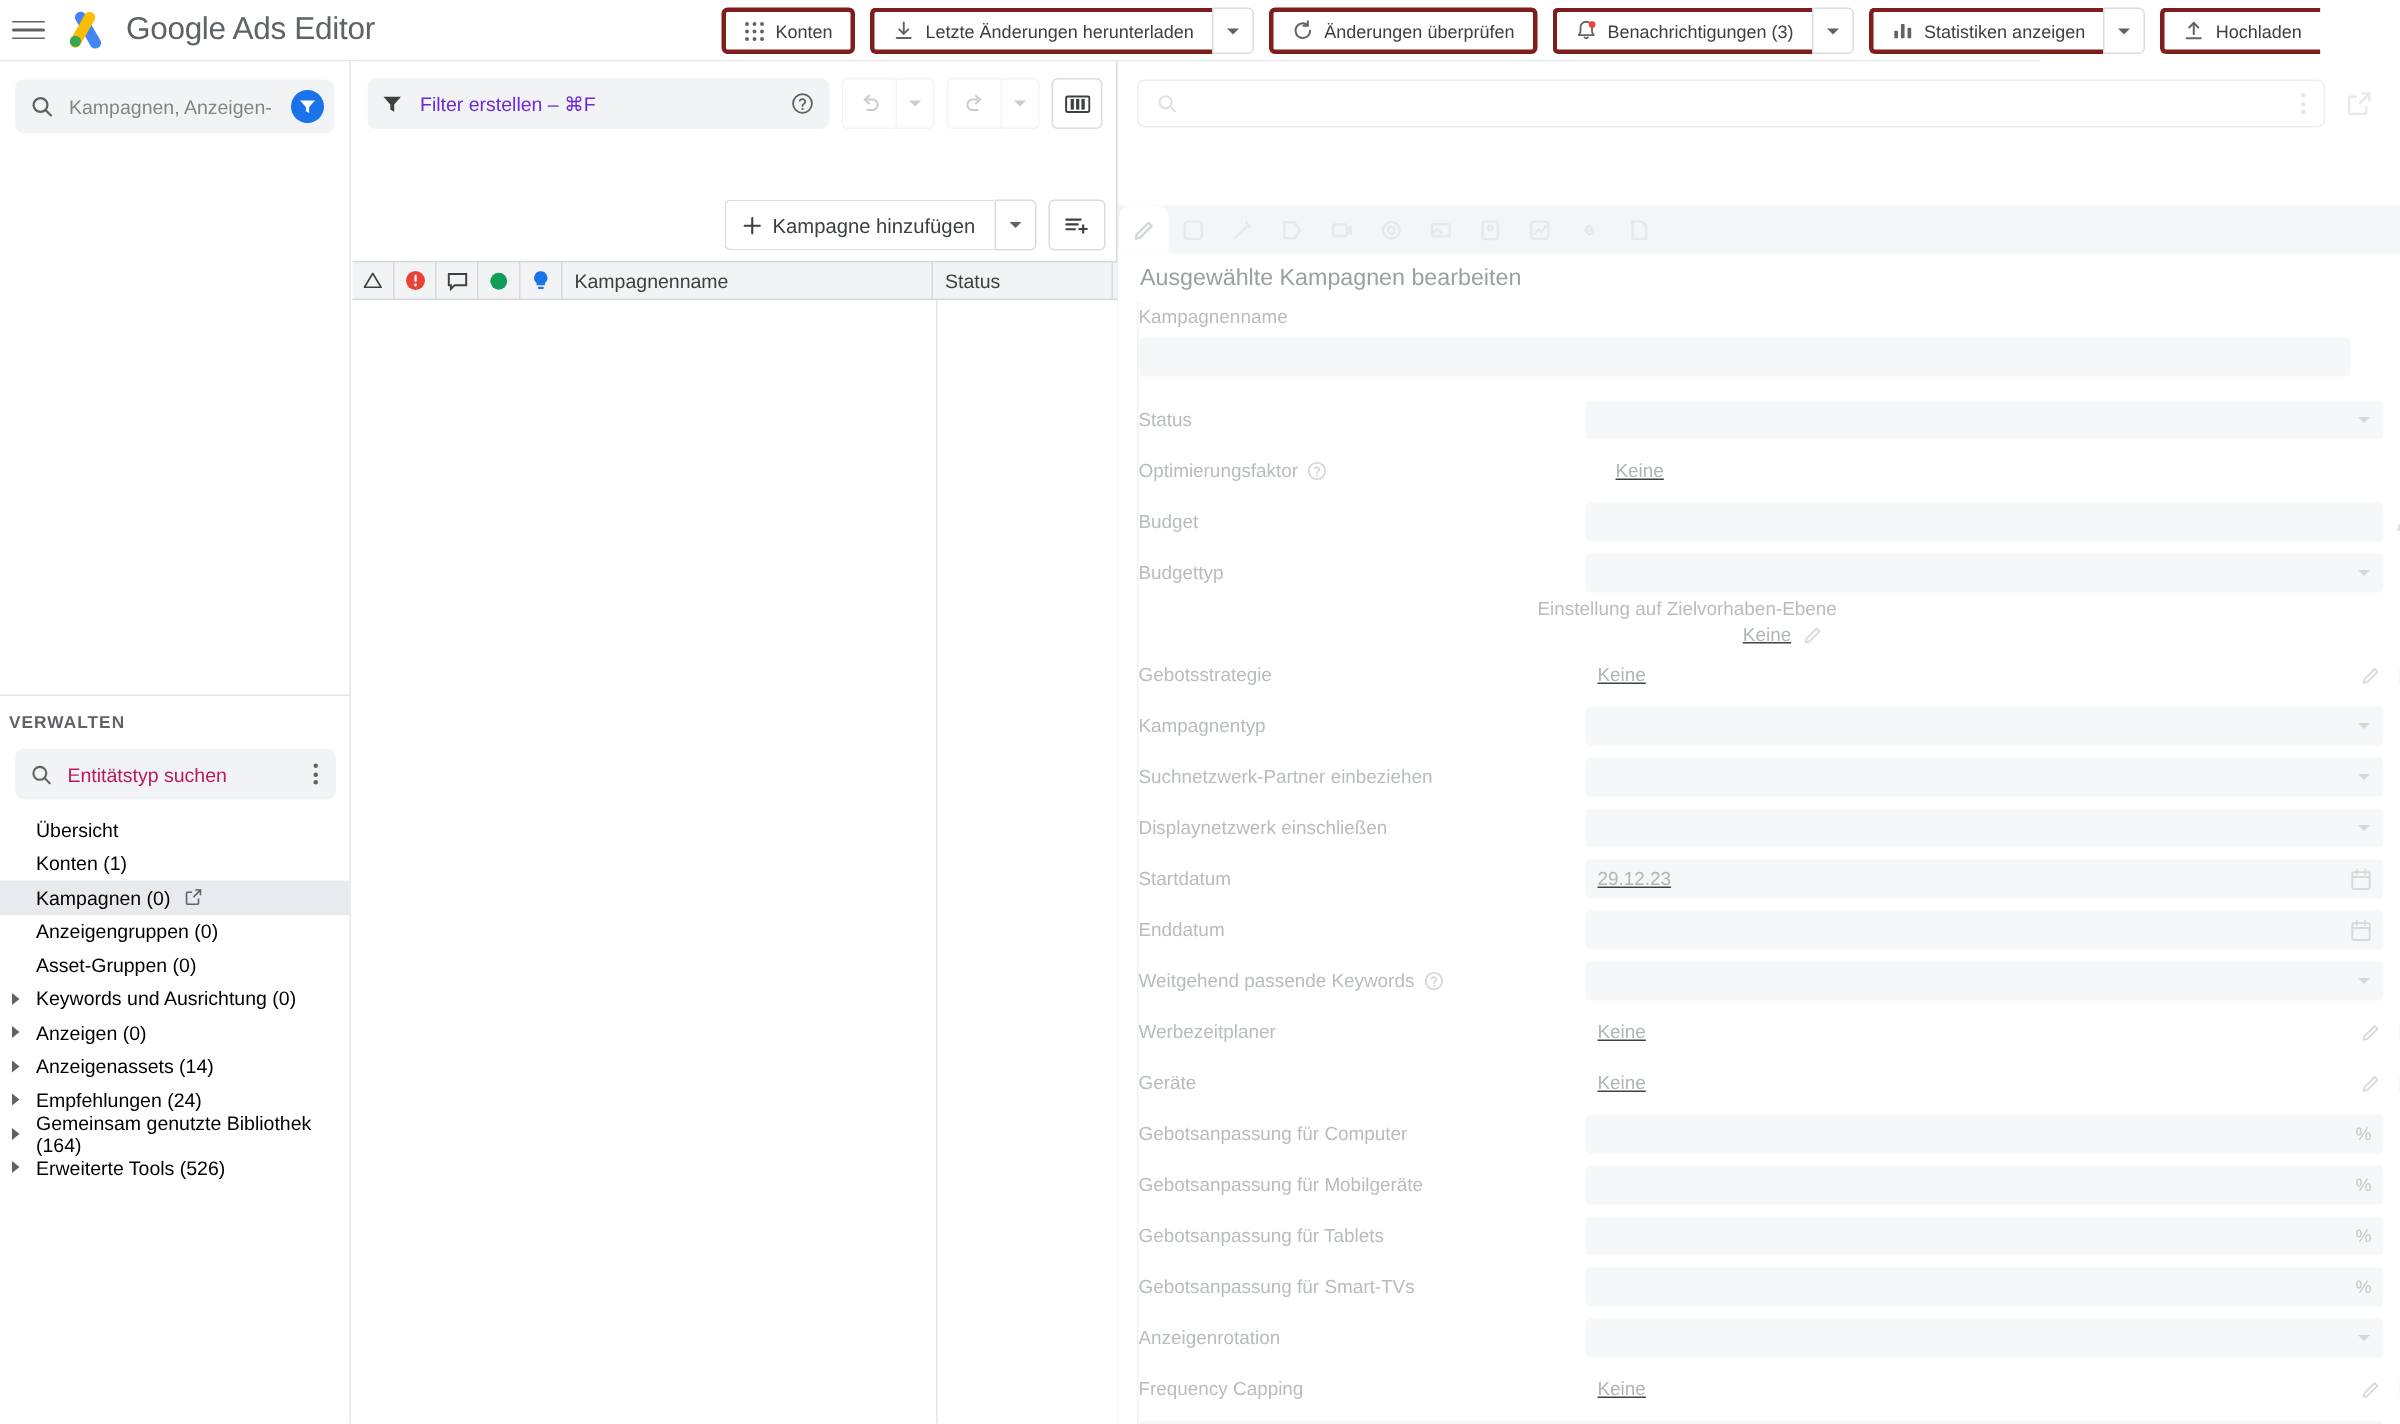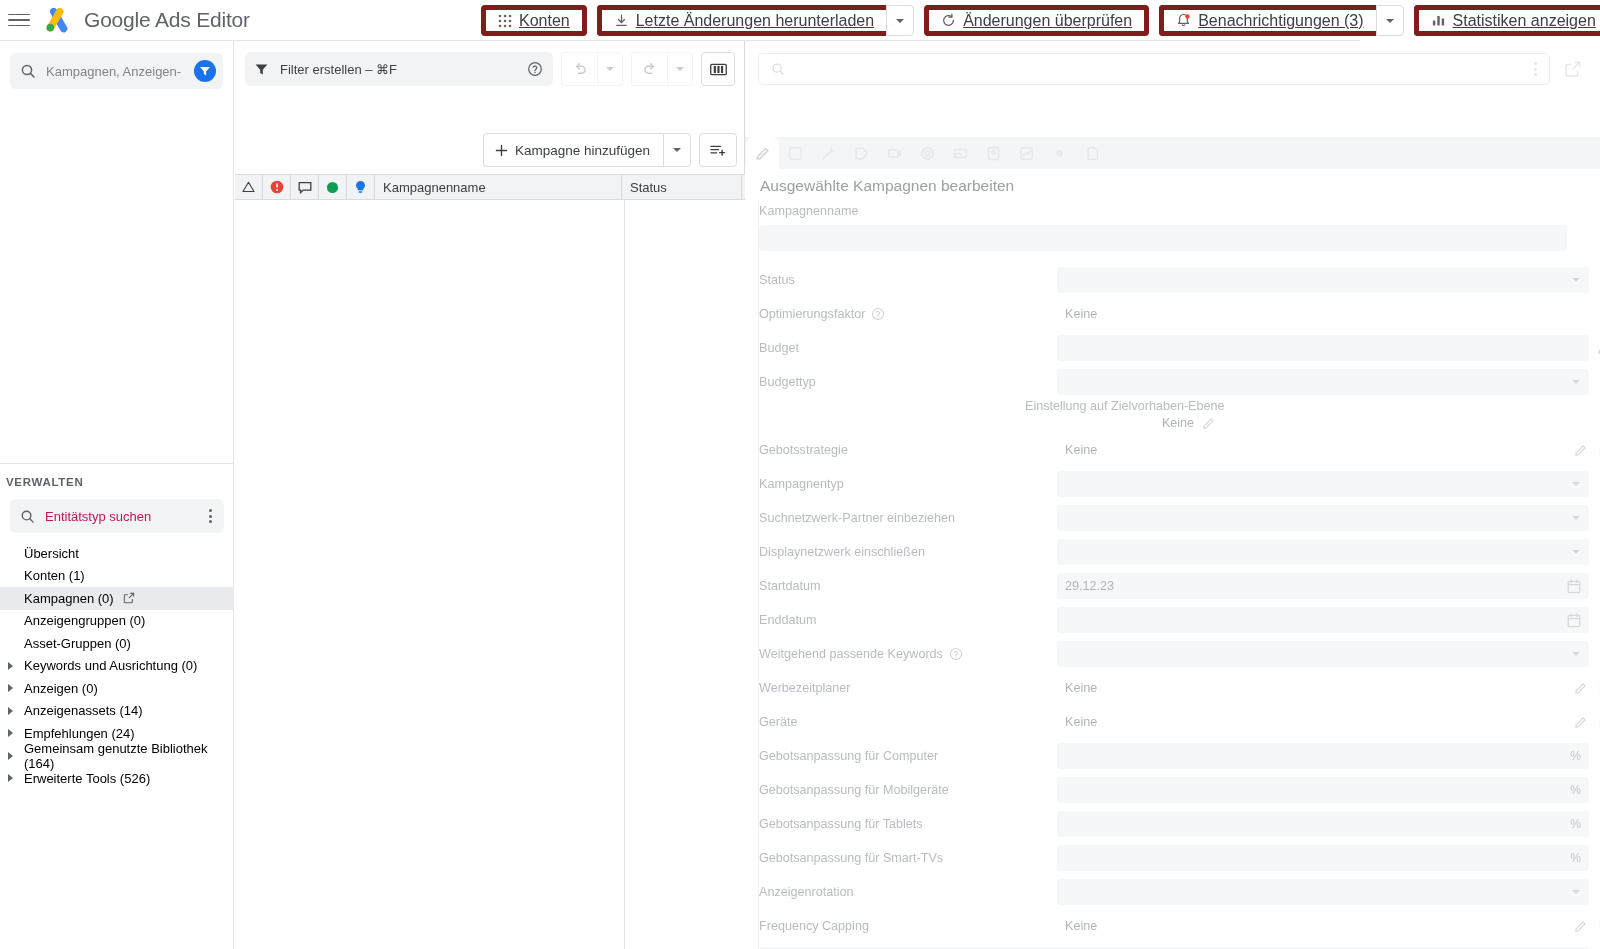--- a/index.html
+++ b/index.html
@@ -28,26 +28,25 @@
   .logo-wrap { display: flex; align-items: center; gap: 10px; margin-left: 6px; }
   .ads-logo { width: 30px; height: 26px; }
   .brand { font-size: 21px; color: #5f6368; letter-spacing: -0.2px; white-space: nowrap; }
   .brand b { font-weight: 400; color: #5f6368; }
 
   .topbar-center {
     position: absolute; left: 481px; top: 5px;
     display: flex; align-items: center; gap: 10px;
   }
   .tb-btn {
-    height: 31px; border: 5px solid #7f1d1d; border-radius: 4px;
+    height: 31px; border: 3px solid #7f1d1d; border-radius: 4px;
     background: #fff; display: flex; align-items: center;
     padding: 0 12px; gap: 7px;
-    font-size: 16px; color: #3c4043; white-space: nowrap;
+    font-size: 12px; color: #3c4043; white-space: nowrap;
     cursor: pointer;
-    text-decoration: underline;
   }
   .tb-split { display: flex; align-items: stretch; }
   .tb-split .tb-btn { border-top-right-radius: 0; border-bottom-right-radius: 0; border-right: none; }
   .tb-caret {
     width: 28px; height: 31px; border: 1px solid #dadce0; border-left: 1px solid #dadce0;
     border-top-right-radius: 4px; border-bottom-right-radius: 4px;
     background: #fff; display: flex; align-items: center; justify-content: center;
     cursor: pointer;
   }
   .caret-tri {
@@ -104,21 +103,21 @@
     background: #fff; border-right: 1px solid #d8dadd;
   }
   .mid-toolbar-1 {
     position: absolute; top: 11px; left: 10px; width: 490px; height: 34px;
     display: flex; align-items: center; gap: 8px;
   }
   .filter-box {
     flex: 1; height: 34px; background: #f1f3f4; border-radius: 6px;
     display: flex; align-items: center; padding: 0 10px; gap: 12px;
   }
-  .filter-box .ph { font-size: 13px; color: #404040; flex:1; }
+  .filter-box .ph { font-size: 13px; color: #6d28d9; flex:1; }
   .icon-btn {
     height: 34px; min-width: 34px; border: 1px solid #dadce0; border-radius: 4px;
     background: #fff; display:flex; align-items:center; justify-content:center; cursor: pointer;
   }
   .icon-btn.disabled { opacity: 0.32; cursor: default; }
   .split-group { display:flex; align-items: stretch; }
   .split-group .seg {
     height: 34px; border: 1px solid #dadce0; background:#fff;
     display:flex; align-items:center; justify-content:center; cursor:pointer;
   }
@@ -186,21 +185,21 @@
 
   .frow {
     position: absolute; left: 13px; width: 830px; height: 34px;
     display: flex; align-items: center;
   }
   .flabel {
     width: 298px; flex: none; font-size: 12.6px; color: #b8bcc1;
     display: flex; align-items: center; gap: 6px; padding-left: 0px;
     white-space: nowrap;
   }
-  .fctrl { flex: 1; height: 26px; position: relative; display:flex; align-items:center; }
+  .fctrl { flex: 1; height: 26px; position: relative; display:flex; align-items:center;text-decoration:underline; }
   .fctrl.filled { background: #f6f7f8; border-radius: 3px; }
   .fctrl .val { font-size: 12.6px; color: #b0b5ba; padding-left: 8px; }
   .fctrl .val.plain { padding-left: 8px; }
   .fcaret {
     position: absolute; right: 9px; width: 0; height: 0;
     border-left: 4px solid transparent; border-right: 4px solid transparent;
     border-top: 4.5px solid #d5d8db;
   }
   .fpct { position: absolute; right: 8px; font-size: 12px; color: #c3c7cb; }
   .ftrail-out { position: absolute; right: -22px; display: flex; align-items: center; gap: 9px; }
@@ -687,21 +686,21 @@
         <div class="fname-input" style="top: 24px;"></div>
         <div class="frow" style="top: 62px;">
           <div class="flabel">
             <span>Status</span>
           </div>
           <div class="fctrl filled">
             <span class="val"></span>
             <span class="fcaret"></span>
           </div>
         </div>
-        <div class="frow" style="top: 96px;">
+        <div class="frow" style="top: 96px; gap: 12px;">
           <div class="flabel">
             <span>Optimierungsfaktor</span>
             <span class="ico">
               <svg width="14" height="14" viewBox="0 0 16 16" fill="none" stroke="#cfd3d8" stroke-width="1.2">
                 <circle cx="8" cy="8" r="6.3"></circle>
                 <path d="M6.2 6.1 A1.9 1.9 0 0 1 9.8 6.8 C9.8 8.2 8 8.3 8 9.6" stroke-linecap="round"></path>
                 <circle cx="8" cy="11.6" r="0.7" fill="#cfd3d8" stroke="none"></circle>
               </svg>
             </span>
           </div>

